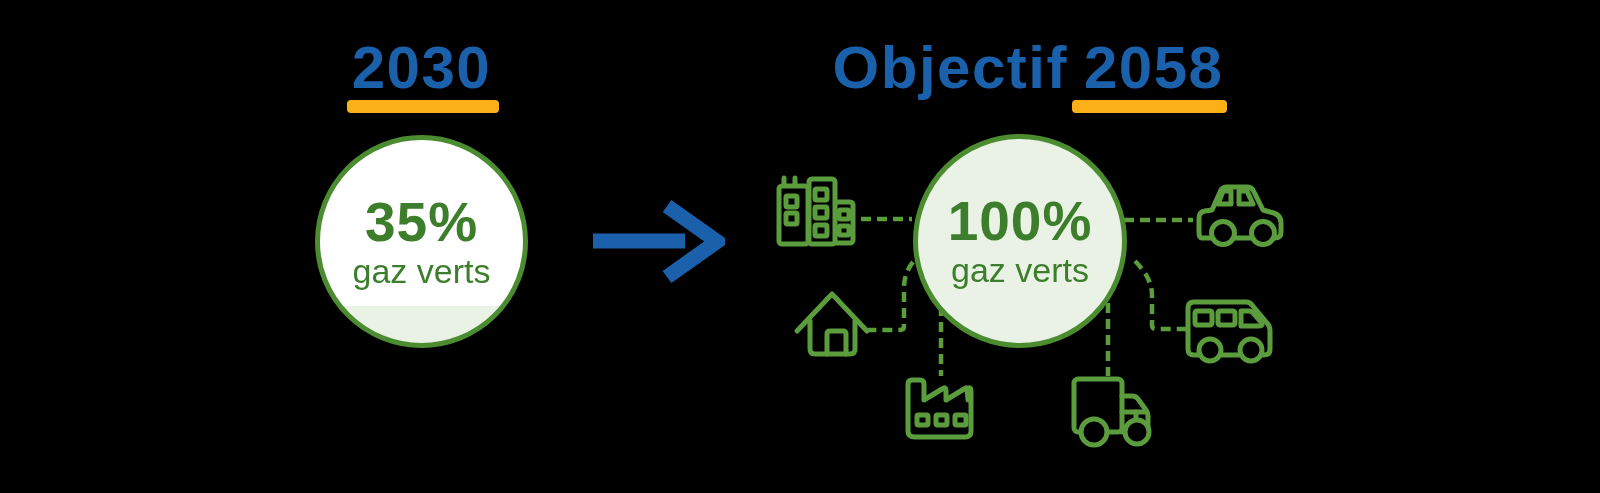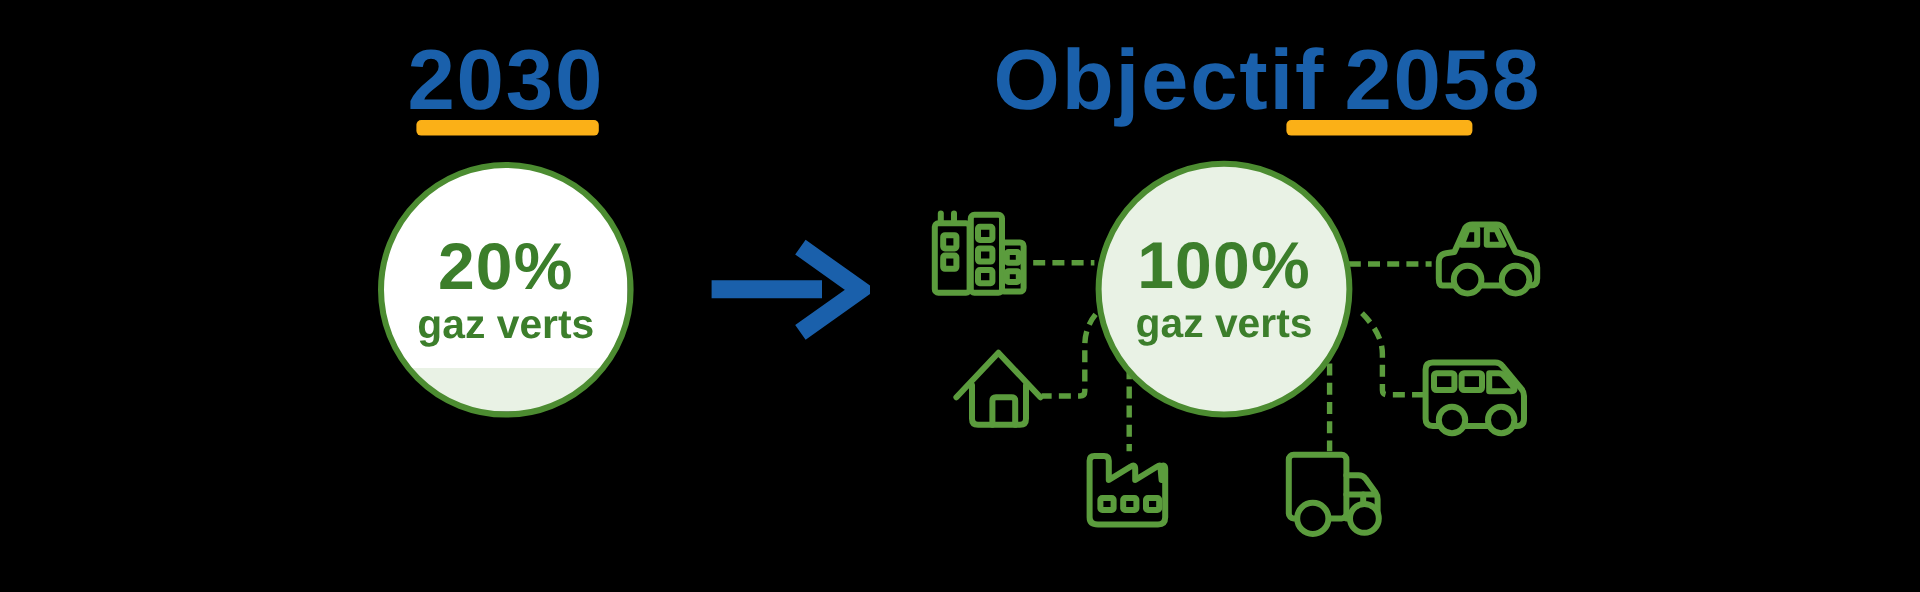--- a/index.html
+++ b/index.html
@@ -3,21 +3,21 @@
 <meta charset="utf-8">
 <style>
   html,body{margin:0;padding:0;background:#000;}
   .stage{
     position:relative;width:1600px;height:493px;background:#000000;
     font-family:"Liberation Sans",sans-serif;overflow:hidden;
   }
   .stage *{box-sizing:border-box;}
   .title{
     position:absolute;top:38px;height:62px;line-height:60px;
-    font-size:71px;font-weight:bold;letter-spacing:1.5px;
+    font-size:60px;font-weight:bold;letter-spacing:1.5px;
     color:#1A60AB;text-align:center;white-space:nowrap;
   }
   .title-left{left:315px;width:213px;}
   .title-right{left:828px;width:400px;}
   .title-right .t-year{margin-left:16px;}
   .underline{
     position:absolute;height:13px;background:#FBB017;border-radius:4px;
   }
   .underline-left{left:347px;top:100px;width:152px;}
   .underline-right{left:1072px;top:100px;width:155px;}
@@ -32,21 +32,21 @@
     background:linear-gradient(to bottom,#FFFFFF 0%,#FFFFFF 82%,#E9F2E5 82%,#E9F2E5 100%);
   }
   .circle-right{
     left:913px;top:134px;width:214px;height:214px;
     background:#E9F2E5;
   }
   .pct{
     font-size:55px;line-height:1.02;font-weight:bold;color:#3C7E2B;letter-spacing:1px;
   }
   .lbl{
-    font-size:34px;line-height:1.08;font-weight:bold;color:#3C7E2B;margin-top:3px;
+    font-size:34px;line-height:1.08;font-weight:normal;color:#3C7E2B;margin-top:3px;
   }
   .arrow-svg{position:absolute;left:585px;top:198px;z-index:1;}
   .icons-overlay{position:absolute;left:0;top:0;z-index:1;}
   .icons-overlay .icon{
     stroke:#5B9C3D;stroke-width:5;fill:none;
     stroke-linecap:round;stroke-linejoin:round;
   }
   .icons-overlay .fillbg{fill:#000000;}
   .icons-overlay .connector{
     stroke:#5B9C3D;stroke-width:4.5;fill:none;
@@ -57,21 +57,21 @@
 <body>
 
 <div class="stage">
 
   <div class="title title-left">
     <span>2030</span>
   </div>
   <div class="underline underline-left"></div>
 
   <div class="circle circle-left">
-    <div class="pct">20%</div>
+    <div class="pct">35%</div>
     <div class="lbl">gaz verts</div>
   </div>
 
   <svg class="arrow-svg" width="140" height="86" viewBox="0 0 140 86">
     <path d="M8,43 H100" stroke="#1A60AB" stroke-width="15" fill="none" stroke-linecap="butt"></path>
     <path d="M82,8 L132,43.5 L82,79" stroke="#1A60AB" stroke-width="15" fill="none" stroke-linecap="butt" stroke-linejoin="miter"></path>
   </svg>
 
   <div class="title title-right">
     <span class="t-prefix">Objectif</span><span class="t-year">2058</span>

